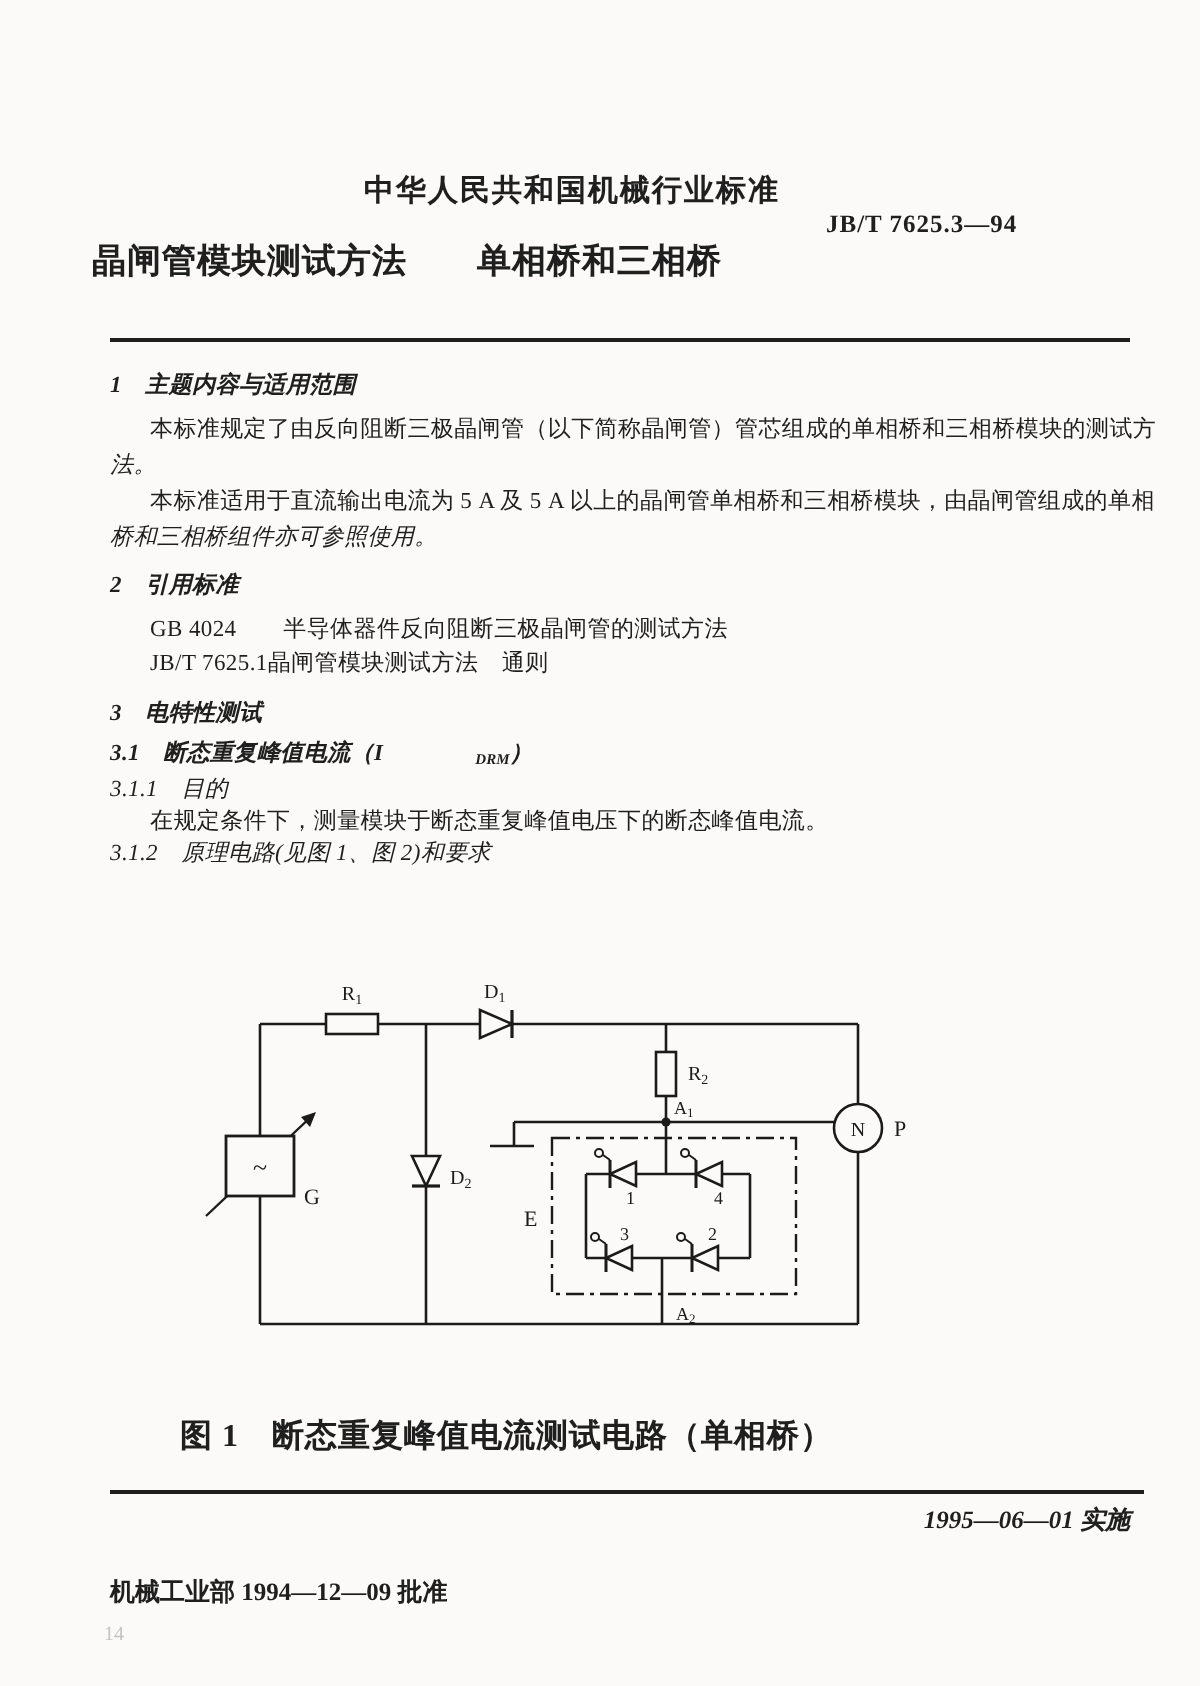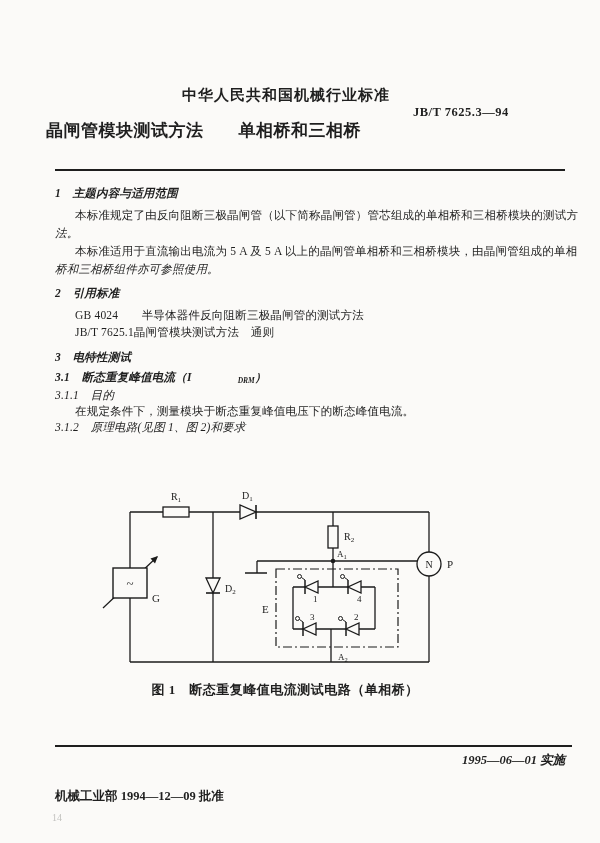--- a/index.html
+++ b/index.html
@@ -27,22 +27,22 @@
   }
   .rule{position:absolute;background:#1e1e1e;}
   .rule-header{left:55px;top:169px;width:510px;height:2px;}
   .rule-footer{left:55px;top:745px;width:517px;height:1.6px;}
   .body-line{font-size:11.5px;line-height:14px;letter-spacing:.2px;}
   .bold{font-weight:bold;}
   .indent{left:75px;}
   .flush{left:55px;font-style:italic;}
   sub.ssub{font-size:7.5px;vertical-align:-2px;letter-spacing:0;padding-left:46px;}
   .fig-caption{
-    left:90px;top:681px;width:390px;text-align:center;
-    font-size:13px;font-weight:bold;letter-spacing:.5px;
+    left:90px;top:708px;width:390px;
+    font-size:16px;font-weight:bold;letter-spacing:.5px;
   }
   .footer-approved{left:55px;top:752px;font-size:12.5px;font-weight:bold;margin-top:36px;}
   .footer-effective{left:305px;top:752px;width:260px;text-align:right;
     font-size:12.5px;font-weight:bold;font-style:italic;}
   .page-no{left:52px;top:812px;font-size:10px;color:#c3c3c0;}
   svg.circuit{position:absolute;left:0;top:0;}
   svg.circuit text{font-family:"Liberation Serif","DejaVu Serif",serif;fill:#1b1b1b;}
 </style>
 </head>
 <body>

